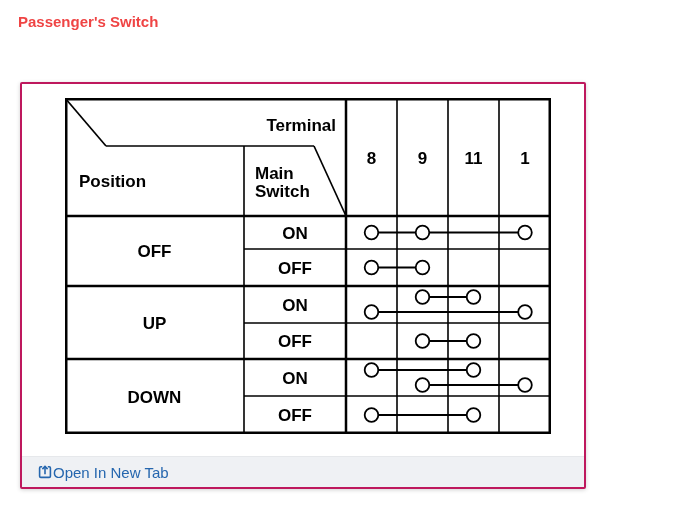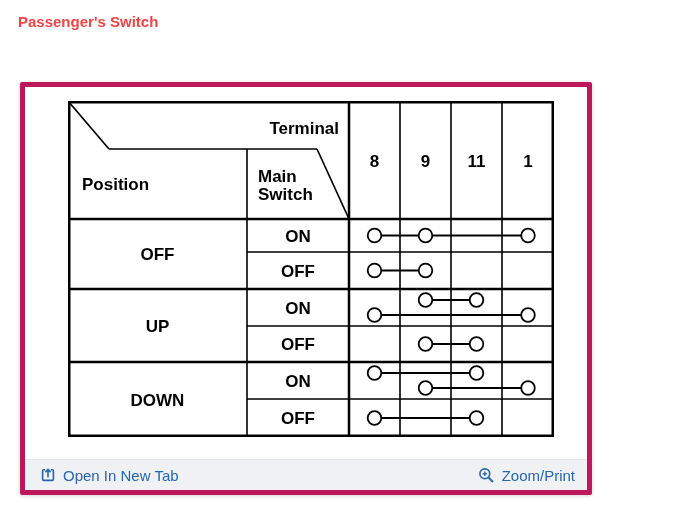--- a/index.html
+++ b/index.html
@@ -7,34 +7,34 @@
     width:674px;height:529px;overflow:hidden;position:relative;
     background:#ffffff;
     font-family:"Liberation Sans",sans-serif;
   }
   .page-title{
     position:absolute;left:18px;top:13px;
     font-size:15px;font-weight:bold;color:#ef4444;
   }
   .card{
     position:absolute;left:20px;top:82px;width:562px;height:403px;
-    background:#ffffff;border:5px solid #be185d;border-radius:2px;
+    background:#ffffff;border:2px solid #be185d;border-radius:2px;
     box-shadow:0 1px 4px rgba(0,0,0,.18);
   }
   .table-wrap{
     position:absolute;left:43px;top:14px;width:486px;height:336px;
   }
   .card-footer{
     position:absolute;left:0;right:0;bottom:0;height:31px;
     background:#eff1f4;border-top:1px solid #e6e8eb;
     display:flex;align-items:center;justify-content:space-between;
     padding:0 12px 0 15px;box-sizing:border-box;
   }
   .footer-link{
-    display:flex;align-items:center;gap:7px;
+    display:flex;align-items:center;
     color:var(--link-blue,#2566ae);font-size:15px;cursor:pointer;
     text-decoration:none;white-space:nowrap;
   }
   .footer-link svg{display:block;}
 </style>
 </head>
 <body>
 
 <div class="page-title">Passenger's Switch</div>
 
@@ -106,25 +106,14 @@
       <span>
         <svg width="16" height="16" viewBox="0 0 16 16">
           <path d="M5.2 2.7 H3.8 a1.2 1.2 0 0 0 -1.2 1.2 V12.2 a1.2 1.2 0 0 0 1.2 1.2 H12.2 a1.2 1.2 0 0 0 1.2 -1.2 V3.9 a1.2 1.2 0 0 0 -1.2 -1.2 H10.8" fill="none" stroke="#2566ae" stroke-width="1.6"></path>
           <line x1="8" y1="10.2" x2="8" y2="2.6" stroke="#2566ae" stroke-width="1.6"></line>
           <path d="M5.4 5.1 L8 2.4 L10.6 5.1" fill="none" stroke="#2566ae" stroke-width="1.6"></path>
         </svg>
       </span>
       <span>Open In New Tab</span>
     </a>
 
-    <a class="footer-link">
-      <span>
-        <svg width="17" height="17" viewBox="0 0 17 17">
-          <circle cx="6.8" cy="6.8" r="4.9" fill="none" stroke="#2566ae" stroke-width="1.6"></circle>
-          <line x1="10.5" y1="10.5" x2="15" y2="15" stroke="#2566ae" stroke-width="1.9"></line>
-          <line x1="6.8" y1="4.6" x2="6.8" y2="9.0" stroke="#2566ae" stroke-width="1.3"></line>
-          <line x1="4.6" y1="6.8" x2="9.0" y2="6.8" stroke="#2566ae" stroke-width="1.3"></line>
-        </svg>
-      </span>
-      <span>Zoom/Print</span>
-    </a>
   </div>
 </div>
 
 </body></html>

